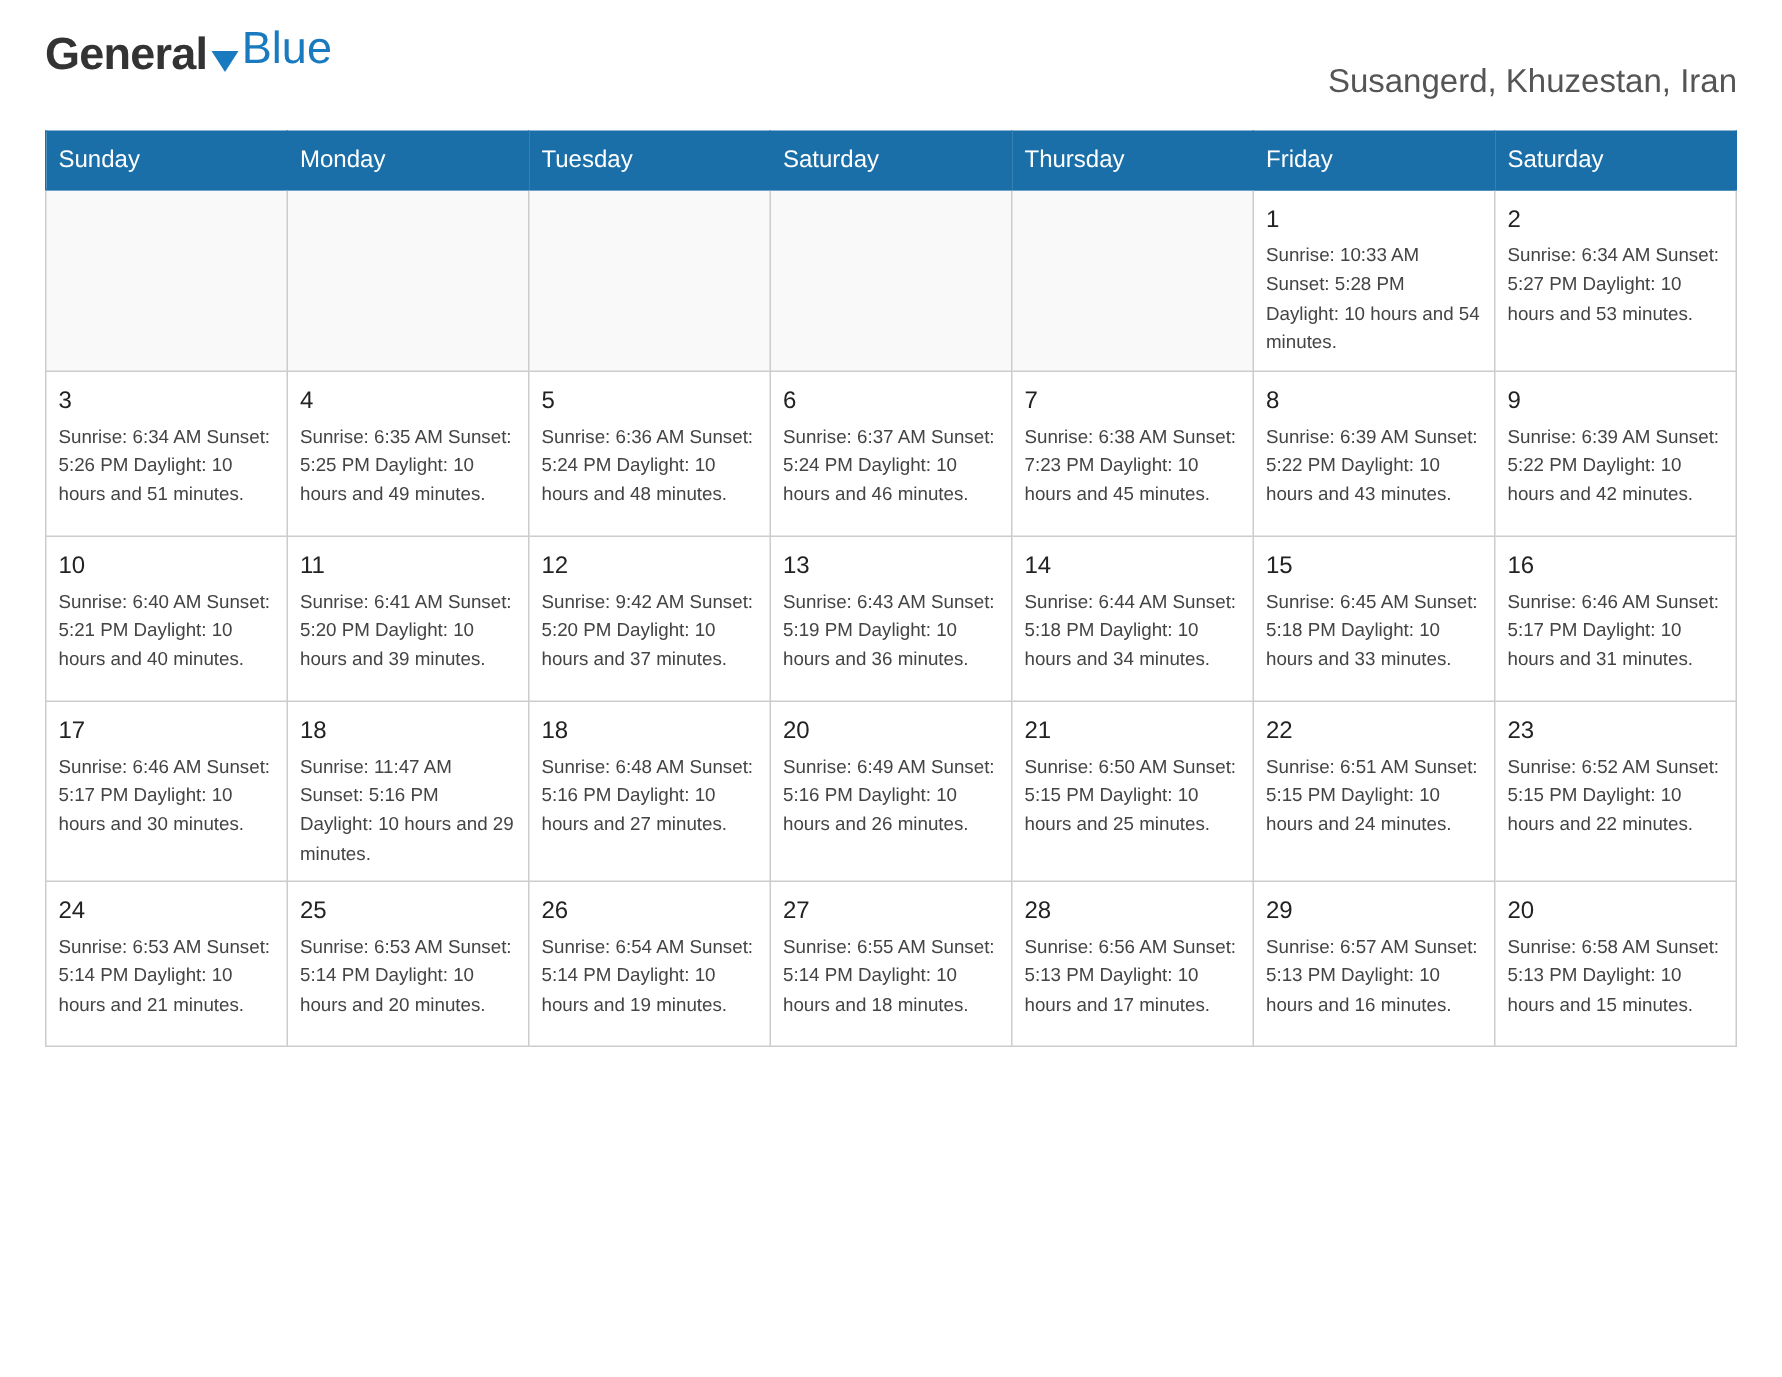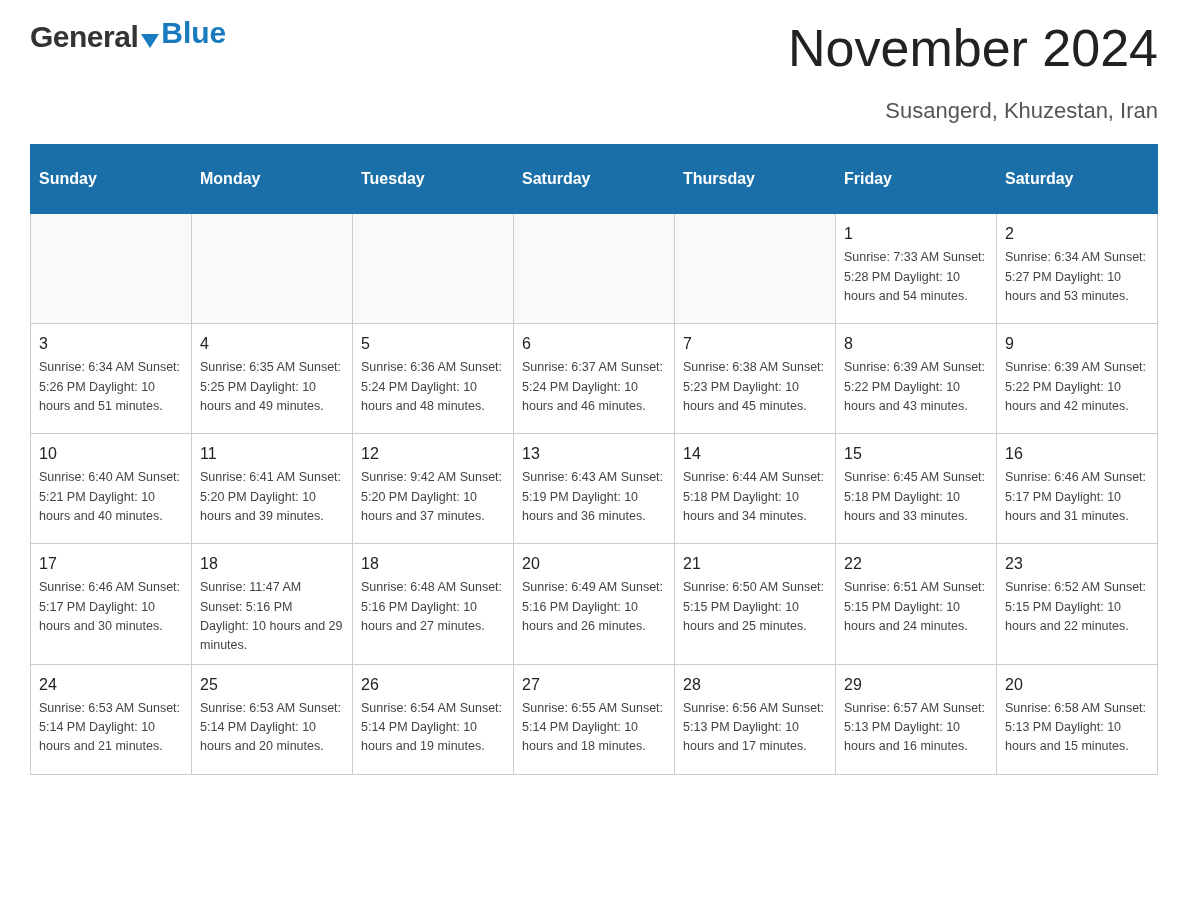--- a/index.html
+++ b/index.html
@@ -37,24 +37,24 @@
       margin-top: 21px;
     }
     table {
       width: 100%;
       border-collapse: collapse;
       table-layout: fixed;
     }
     th {
       background-color: #1a6fa8;
       color: #fff;
-      padding: 25px 8px;
+      padding: 10px 8px;
       text-align: left;
       font-size: 16px;
-      font-weight: bold;
+      font-weight: normal;
       border: 1px solid #1a6fa8;
     }
     td {
       vertical-align: top;
       padding: 8px;
       border: 1px solid #ccc;
       height: 110px;
       font-size: 13px;
       color: #333;
       line-height: 1.5;
@@ -91,40 +91,39 @@
       height: 0;
       border-left: 9px solid transparent;
       border-right: 9px solid transparent;
       border-top: 14px solid #1a7abf;
       margin-left: 3px;
       position: relative;
       top: 4px;
     }
     .logo-blue-text {
       font-size: 30px;
-      font-weight: bold;
+      font-weight: normal;
       color: #1a7abf;
       display: block;
       margin-top: -4px;
       margin-left: 2px;
     }
   </style>
 </head>
 <body>
 
 <div class="header">
   <div class="logo-area">
     <div class="logo-wrapper">
       <span class="logo-general">General</span>
       <span class="logo-triangle"></span>
     </div>
     <span class="logo-blue-text">Blue</span>
   </div>
   <div class="title-area">
-    <div class="month-title">November 2024</div>
     <div class="location-title">Susangerd, Khuzestan, Iran</div>
   </div>
 </div>
 
 <table>
   <thead>
     <tr>
     <th>Sunday</th>
         <th>Monday</th>
         <th>Tuesday</th>
@@ -136,21 +135,21 @@
   </thead>
   <tbody id="calendar-body">
   <tr>
         <td class="empty"></td>
         <td class="empty"></td>
         <td class="empty"></td>
         <td class="empty"></td>
         <td class="empty"></td>
         <td>
           <span class="day-num">1</span>
-          <div class="day-info">Sunrise: 7:33 AM
+          <div class="day-info">Sunrise: 10:33 AM
 Sunset: 5:28 PM
 Daylight: 10 hours
 and 54 minutes.</div>
         </td>
         <td>
           <span class="day-num">2</span>
           <div class="day-info">Sunrise: 6:34 AM
 Sunset: 5:27 PM
 Daylight: 10 hours
 and 53 minutes.</div>
@@ -181,21 +180,21 @@
         <td>
           <span class="day-num">6</span>
           <div class="day-info">Sunrise: 6:37 AM
 Sunset: 5:24 PM
 Daylight: 10 hours
 and 46 minutes.</div>
         </td>
         <td>
           <span class="day-num">7</span>
           <div class="day-info">Sunrise: 6:38 AM
-Sunset: 5:23 PM
+Sunset: 7:23 PM
 Daylight: 10 hours
 and 45 minutes.</div>
         </td>
         <td>
           <span class="day-num">8</span>
           <div class="day-info">Sunrise: 6:39 AM
 Sunset: 5:22 PM
 Daylight: 10 hours
 and 43 minutes.</div>
         </td>

